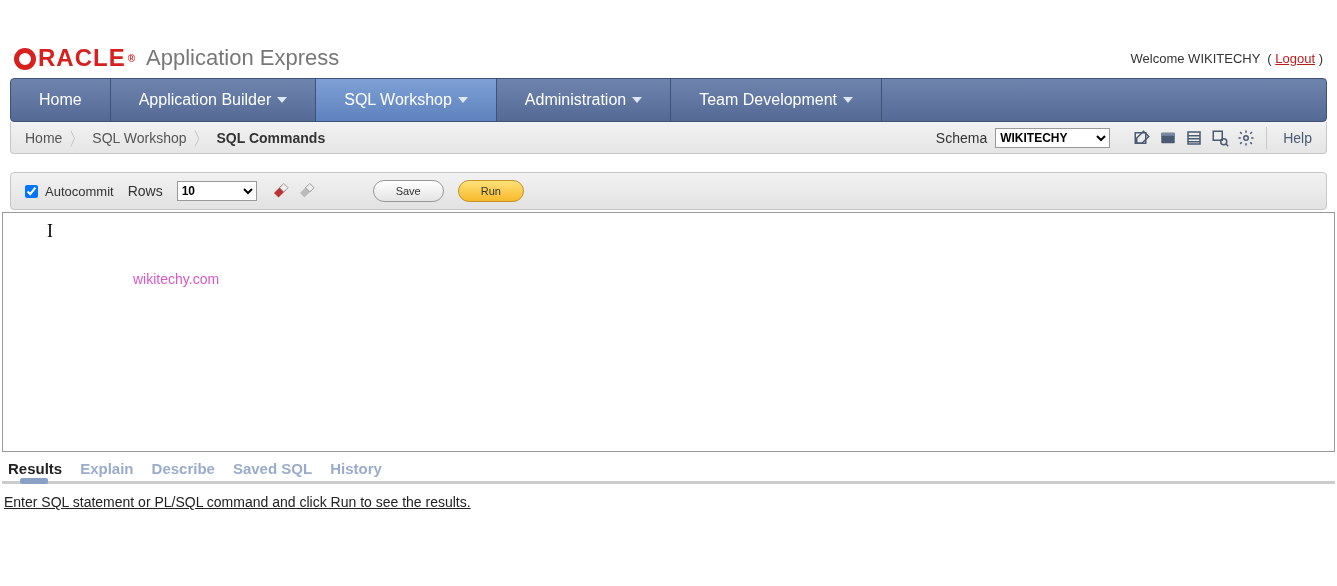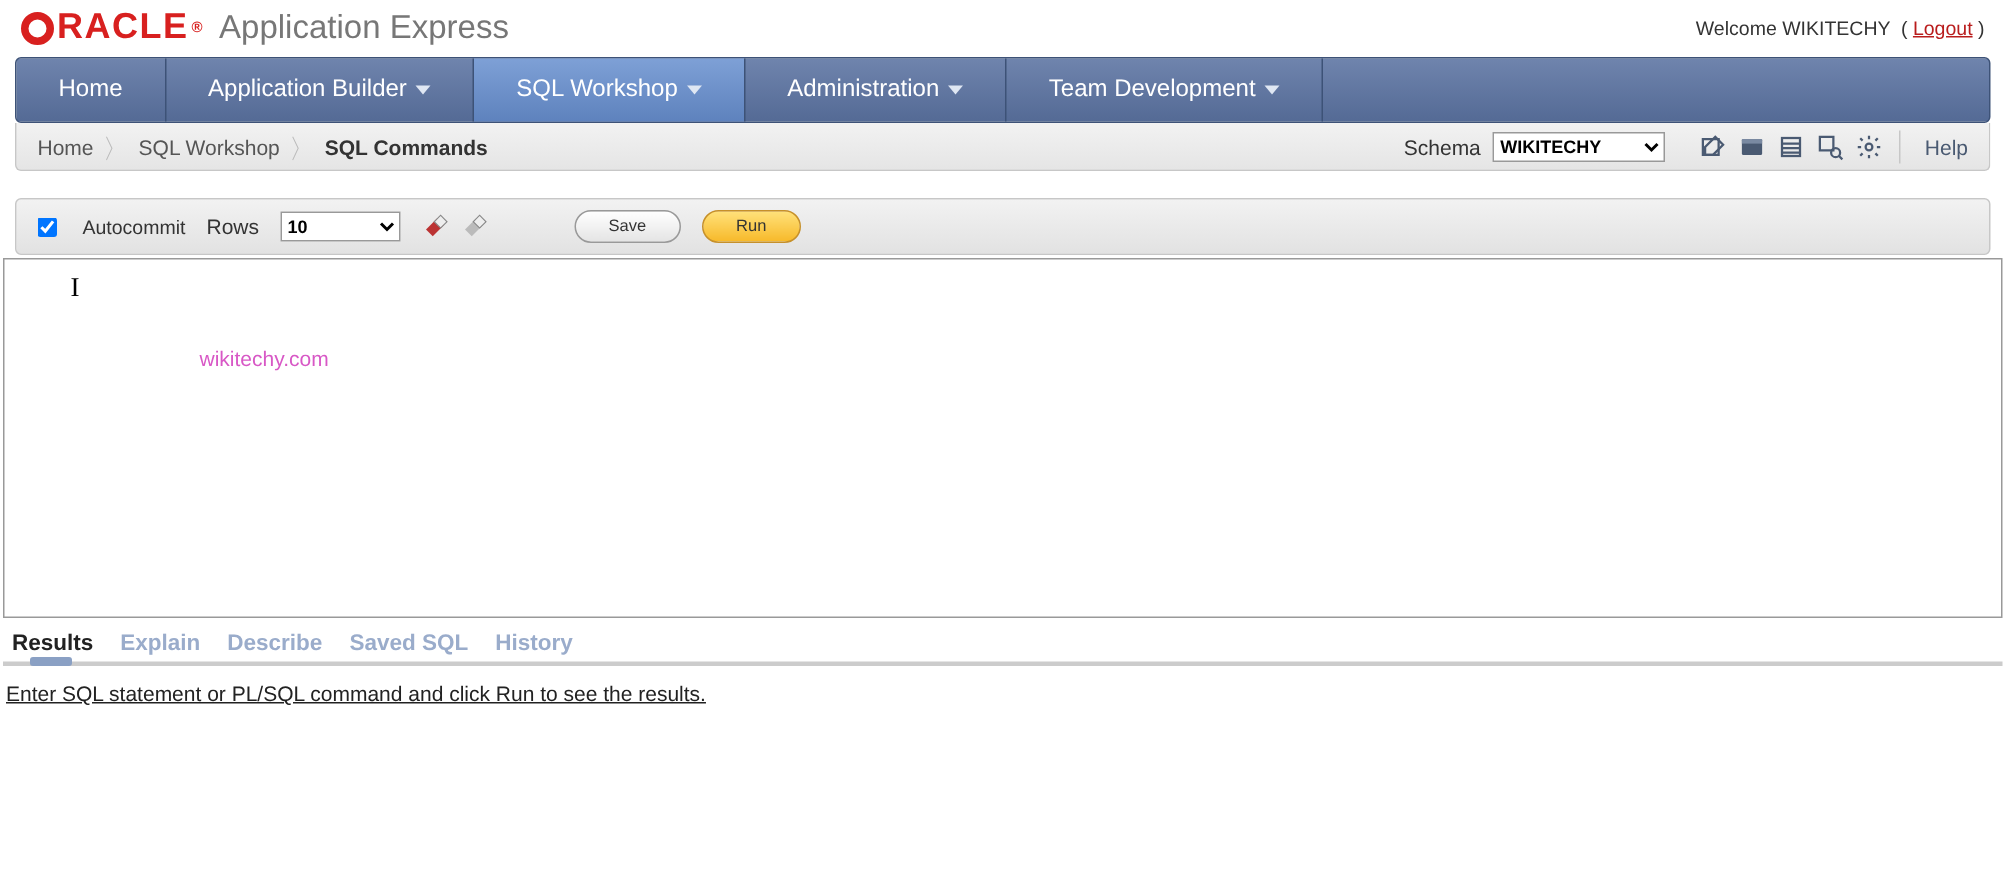--- a/index.html
+++ b/index.html
@@ -9,20 +9,21 @@
     font-size: 13px;
     color: #333;
     background: #fff;
     width: 1337px;
   }
   
   .brand-row {
     display: flex;
     align-items: center;
     padding: 4px 14px 6px 14px;
+    margin-top: 40px;
   }
   .oracle-logo {
     font-family: "Arial Black", Arial, sans-serif;
     font-weight: 900;
     font-size: 24px;
     letter-spacing: 1px;
     color: #d8201f;
     display: inline-flex;
     align-items: center;
   }
@@ -133,21 +134,21 @@
     display:flex;
     align-items:center;
     gap:14px;
     background: linear-gradient(#f2f2f2,#e2e2e2);
     border:1px solid #c7c7c7;
     border-radius:4px;
     margin:18px 10px 0 10px;
     height:38px;
     padding:0 10px;
   }
-  .autoc { display:flex; align-items:center; gap:14px;}
+  .autoc { display:flex; align-items:center; gap:4px;}
   .rows-lbl{font-size:14px;color:#333;}
   .rows-sel{
     font-weight:bold;font-size:12px;
     border:1px solid #999;background:#fff;
     height:20px;width:80px;
   }
   .mini-icons{display:flex;gap:8px;align-items:center;}
   .mini-icons svg{width:18px;height:18px;cursor:pointer;}
   .btn{
     border:1px solid #999;

